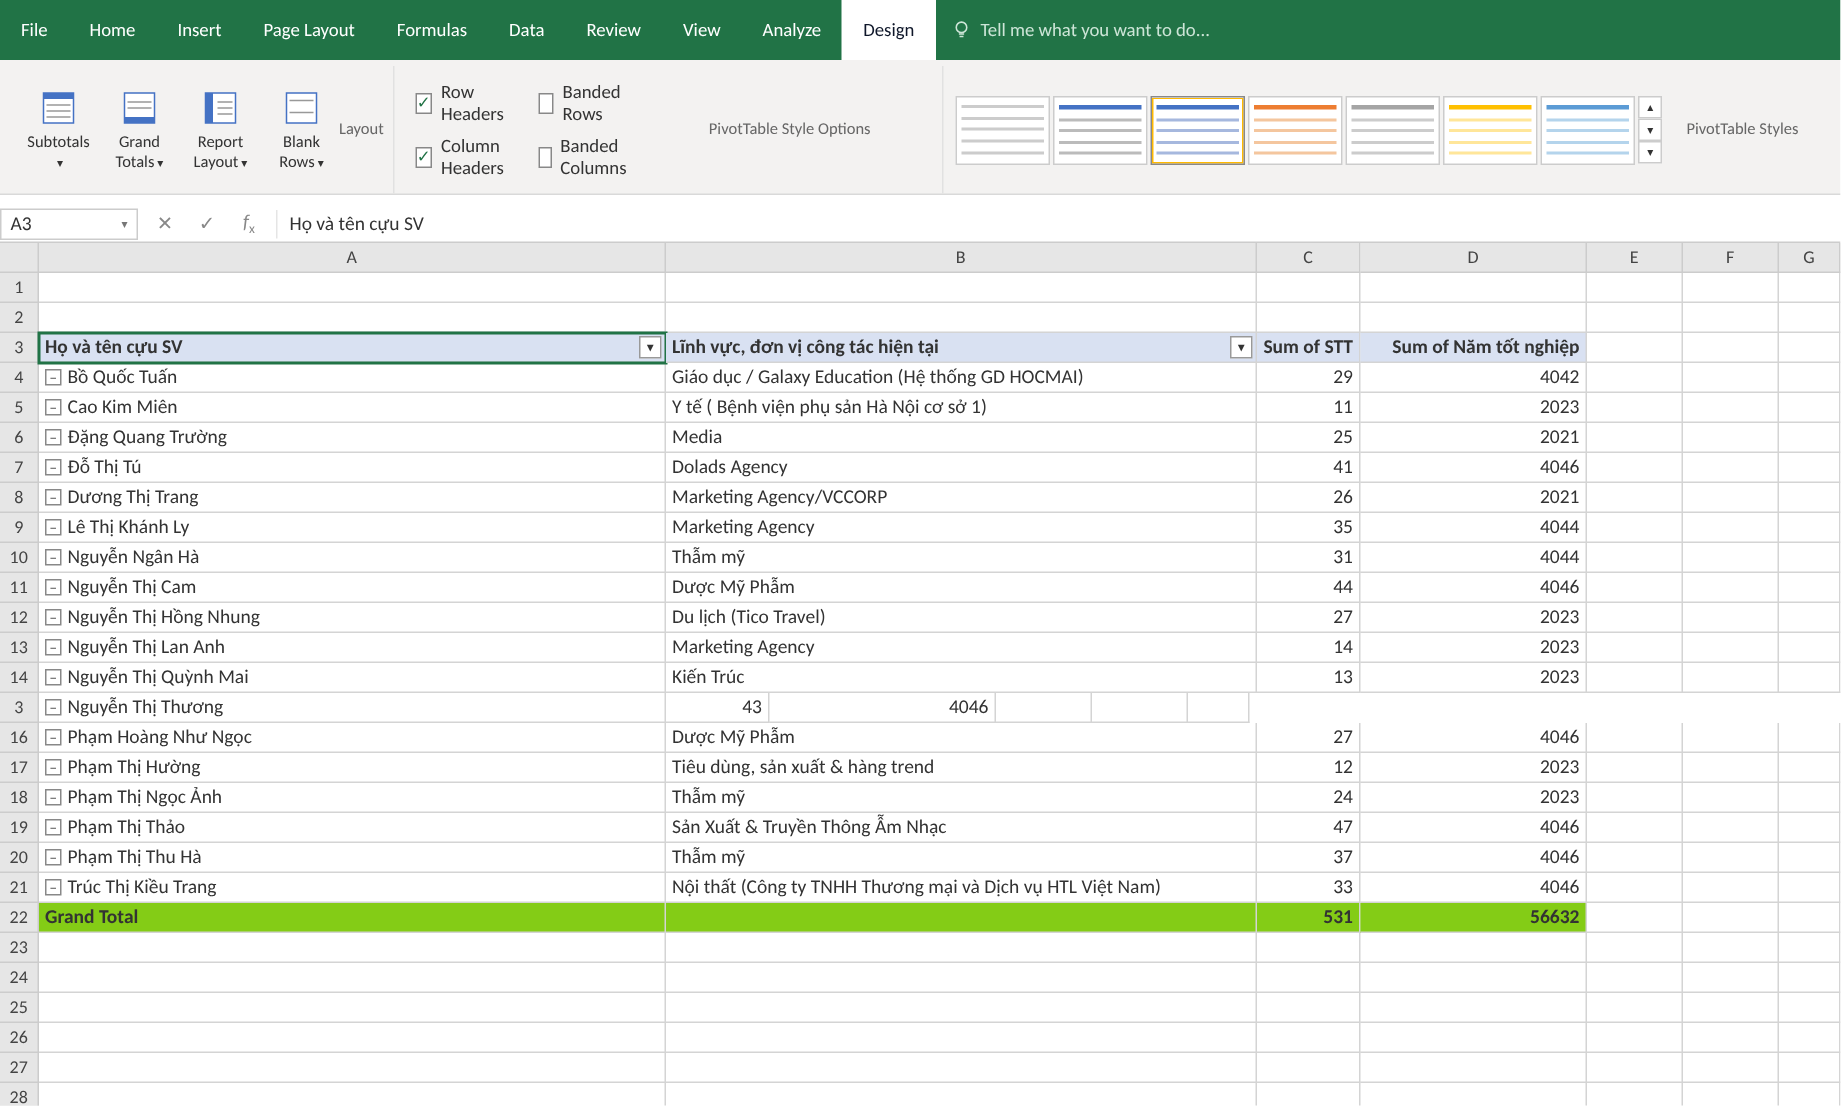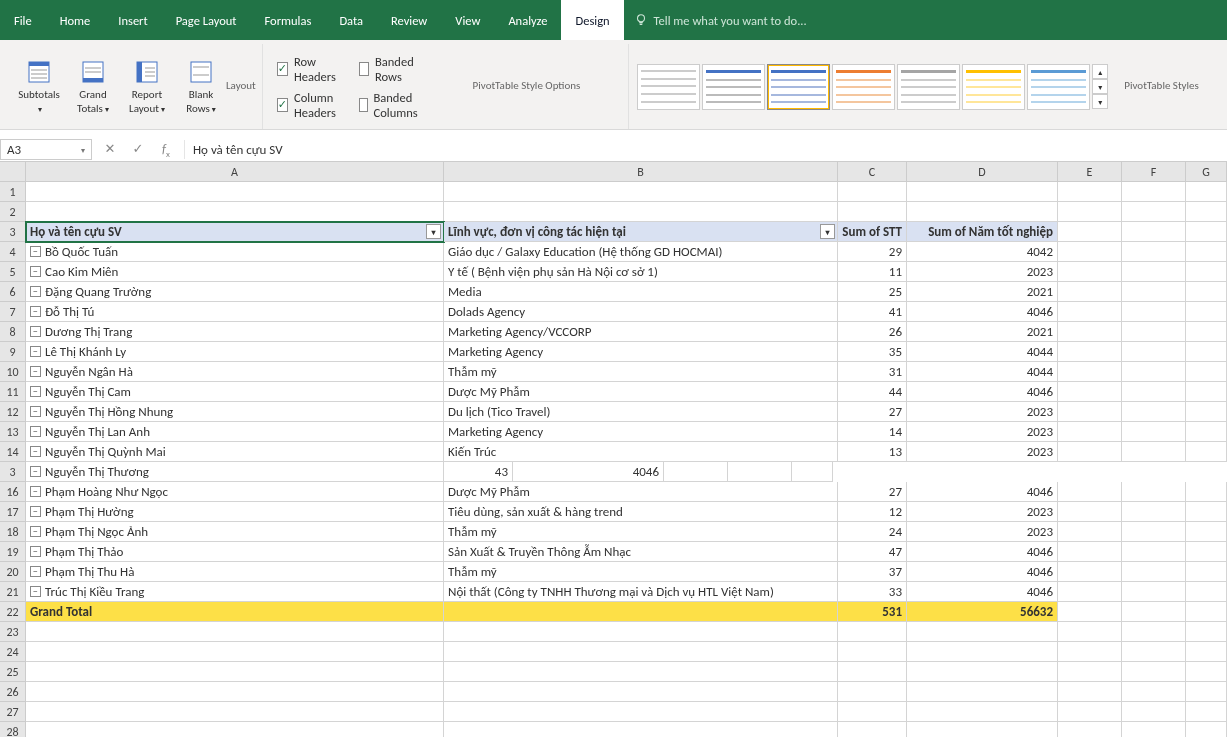--- a/index.html
+++ b/index.html
@@ -51,21 +51,21 @@
 .col-hd { display: flex; align-items: center; justify-content: center; font-size: 12px; color: #444; background: #e6e6e6; border-right: 1px solid #ccc; border-bottom: 1px solid #ccc; }
 .grid-rows { display: flex; flex-direction: column; }
 .grid-row { display: flex; height: 20px; }
 .cell { border-right: 1px solid #d4d4d4; border-bottom: 1px solid #d4d4d4; padding: 0 4px; display: flex; align-items: center; font-size: 13px; overflow: hidden; white-space: nowrap; }
 .cell.num { justify-content: flex-end; }
 .pthdr { background: #d9e1f2; font-weight: bold; position: relative; }
 .filter-btn { position: absolute; right: 2px; top: 2px; width: 15px; height: 15px; border: 1px solid #999; background: #fff; display: flex; align-items: center; justify-content: center; font-size: 8px; cursor: pointer; }
 .expand-btn { display:inline-block; width:11px; height:11px; border:1px solid #888; font-size:10px; line-height:9px; text-align:center; margin-right:4px; cursor:pointer; background:#fff; color:#555;}
 .bold { font-weight: normal; }
 .selected-cell { outline: 2px solid #217346; outline-offset: -1px; }
-.total-row { background: #fde047; font-weight: bold; }
+.total-row { background: #84cc16; font-weight: bold; }
 
 
 .wA { width: 418px; }
 .wB { width: 394px; }
 .wC { width: 69px; }
 .wD { width: 151px; }
 .wE { width: 64px; }
 .wF { width: 64px; }
 .wG { width: 41px; }
 

